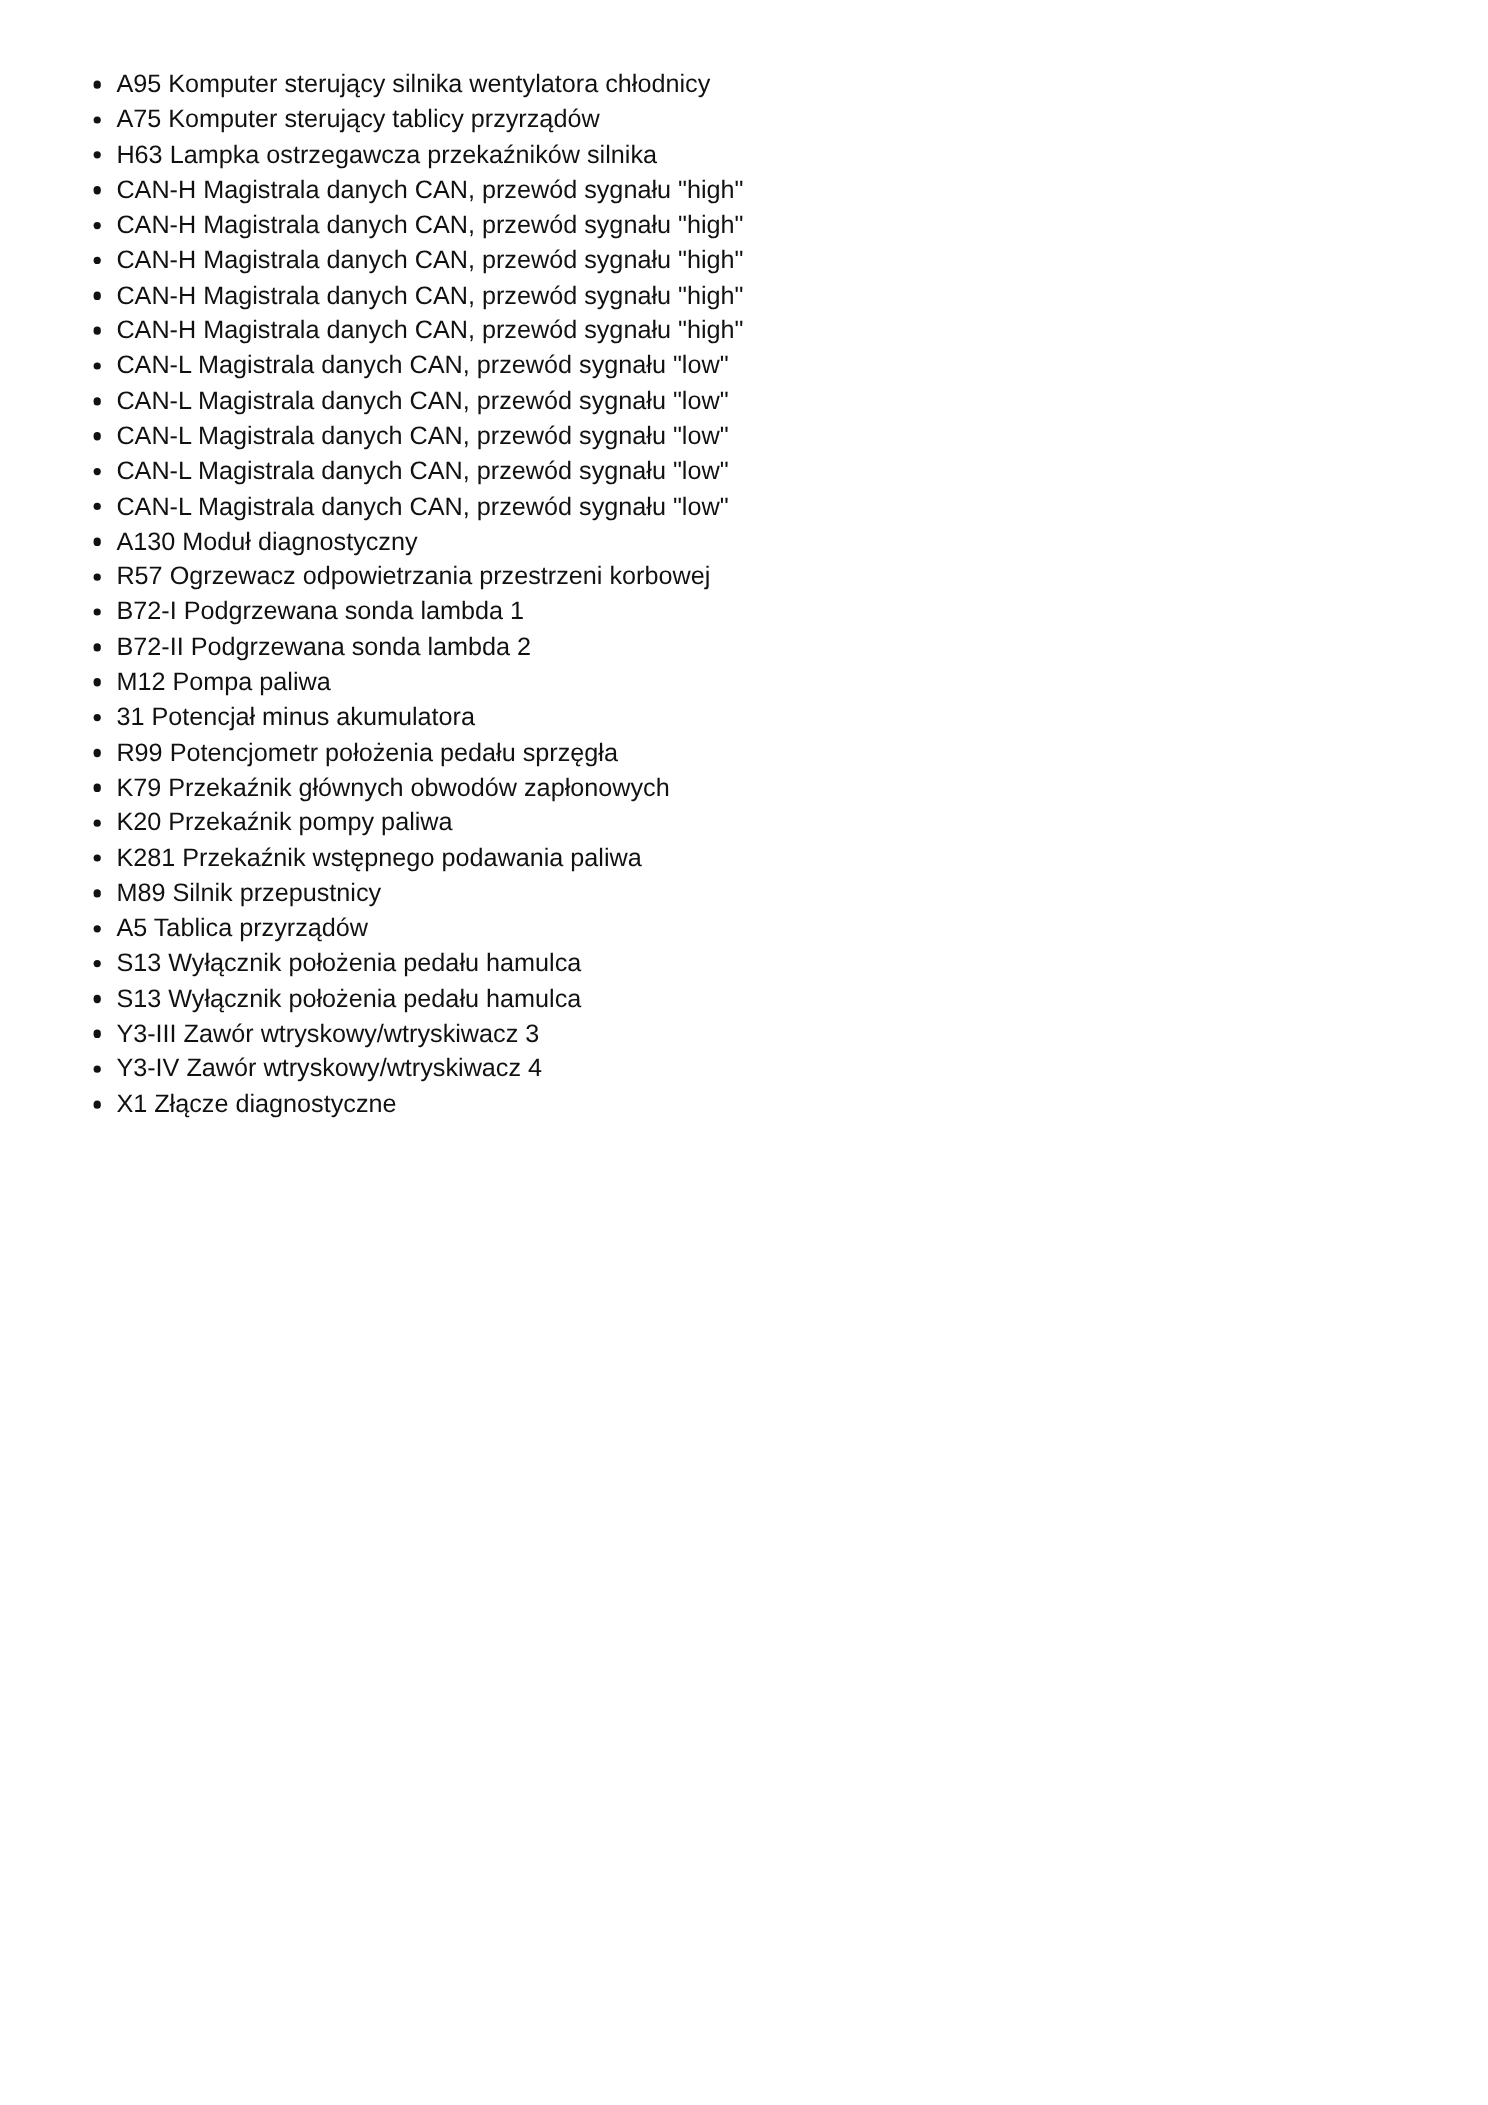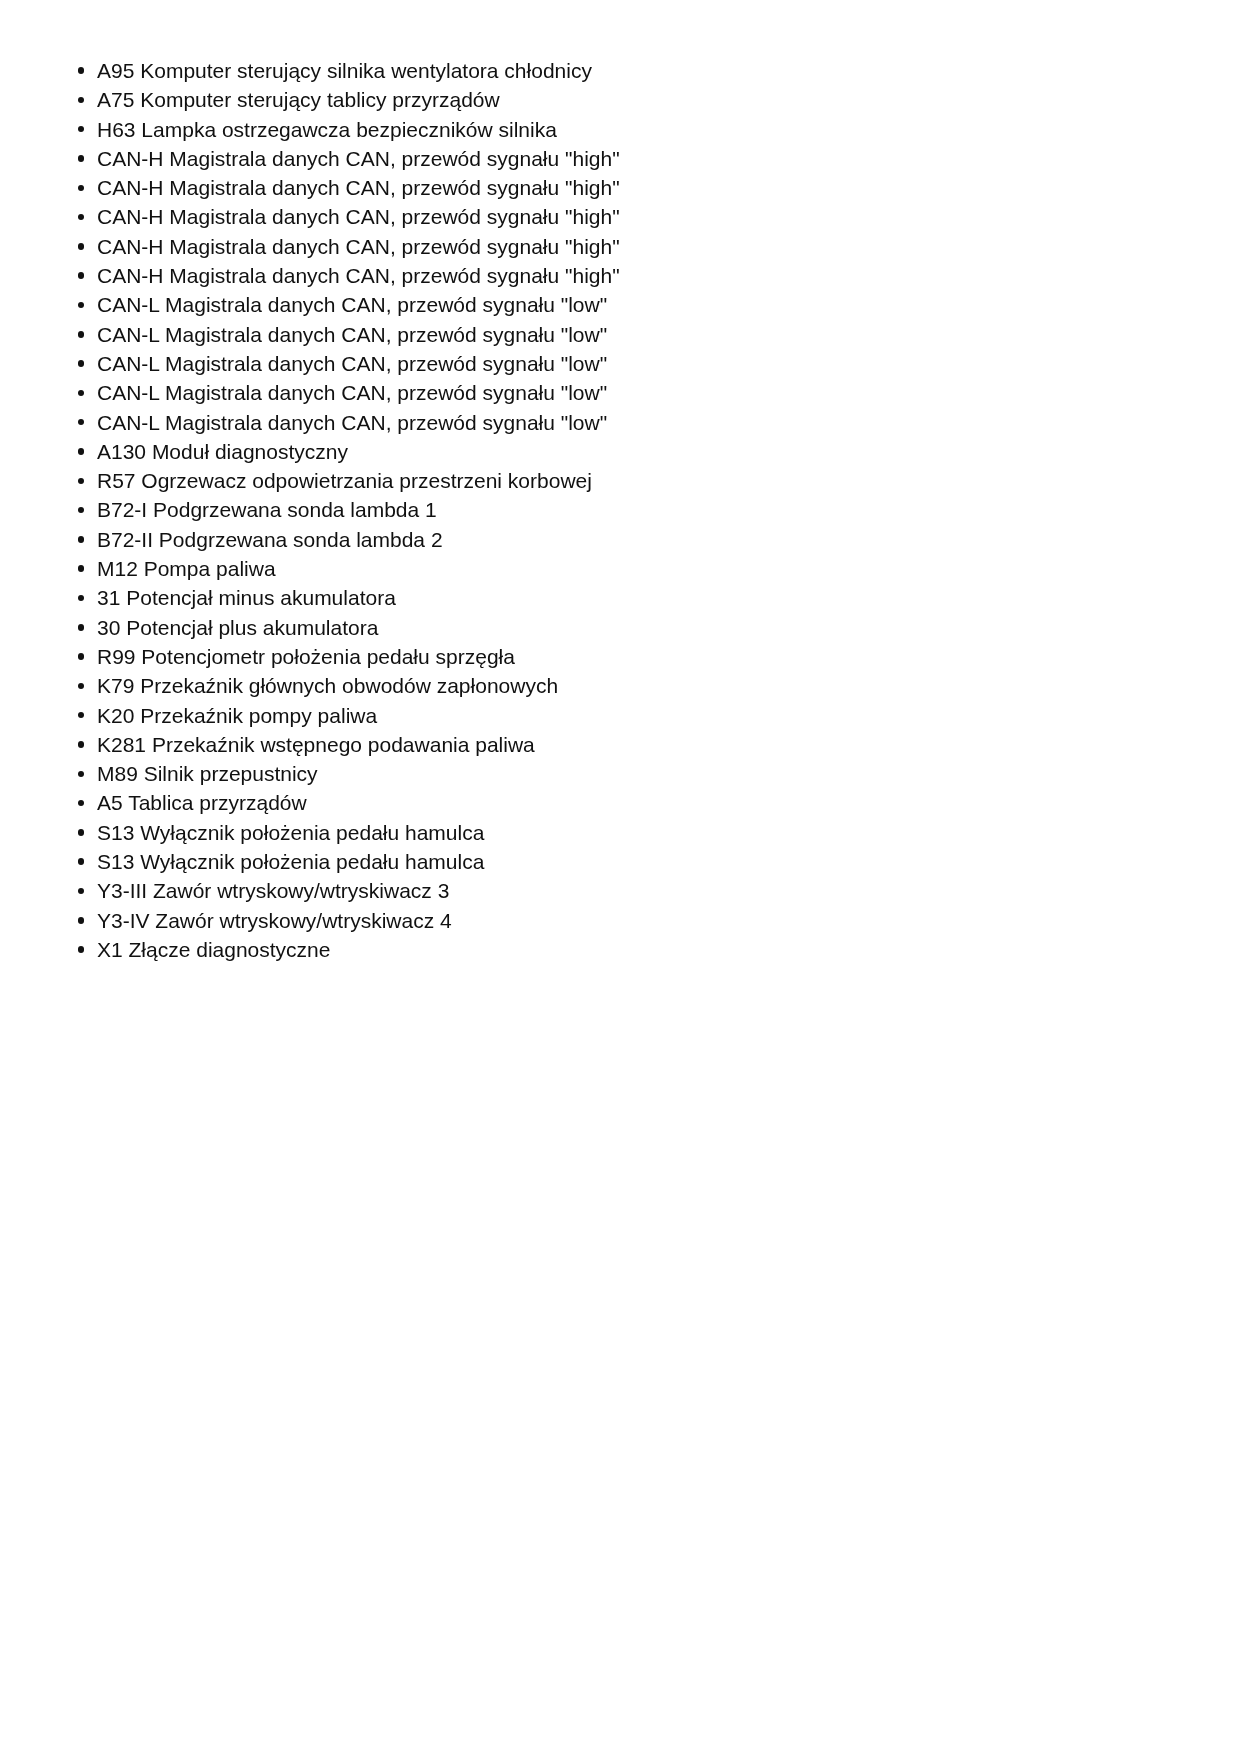--- a/index.html
+++ b/index.html
@@ -39,38 +39,37 @@
     background: #111111;
   }
 </style>
 </head>
 <body>
 
 <div class="page">
   <ul class="legend">
       <li>A95 Komputer sterujący silnika wentylatora chłodnicy</li>
       <li>A75 Komputer sterujący tablicy przyrządów</li>
-      <li>H63 Lampka ostrzegawcza bezpieczników silnika</li>
+      <li>H63 Lampka ostrzegawcza przekaźników silnika</li>
       <li>CAN-H Magistrala danych CAN, przewód sygnału "high"</li>
       <li>CAN-H Magistrala danych CAN, przewód sygnału "high"</li>
       <li>CAN-H Magistrala danych CAN, przewód sygnału "high"</li>
       <li>CAN-H Magistrala danych CAN, przewód sygnału "high"</li>
       <li>CAN-H Magistrala danych CAN, przewód sygnału "high"</li>
       <li>CAN-L Magistrala danych CAN, przewód sygnału "low"</li>
       <li>CAN-L Magistrala danych CAN, przewód sygnału "low"</li>
       <li>CAN-L Magistrala danych CAN, przewód sygnału "low"</li>
       <li>CAN-L Magistrala danych CAN, przewód sygnału "low"</li>
       <li>CAN-L Magistrala danych CAN, przewód sygnału "low"</li>
       <li>A130 Moduł diagnostyczny</li>
       <li>R57 Ogrzewacz odpowietrzania przestrzeni korbowej</li>
       <li>B72-I Podgrzewana sonda lambda 1</li>
       <li>B72-II Podgrzewana sonda lambda 2</li>
       <li>M12 Pompa paliwa</li>
       <li>31 Potencjał minus akumulatora</li>
-      <li>30 Potencjał plus akumulatora</li>
       <li>R99 Potencjometr położenia pedału sprzęgła</li>
       <li>K79 Przekaźnik głównych obwodów zapłonowych</li>
       <li>K20 Przekaźnik pompy paliwa</li>
       <li>K281 Przekaźnik wstępnego podawania paliwa</li>
       <li>M89 Silnik przepustnicy</li>
       <li>A5 Tablica przyrządów</li>
       <li>S13 Wyłącznik położenia pedału hamulca</li>
       <li>S13 Wyłącznik położenia pedału hamulca</li>
       <li>Y3-III Zawór wtryskowy/wtryskiwacz 3</li>
       <li>Y3-IV Zawór wtryskowy/wtryskiwacz 4</li>

